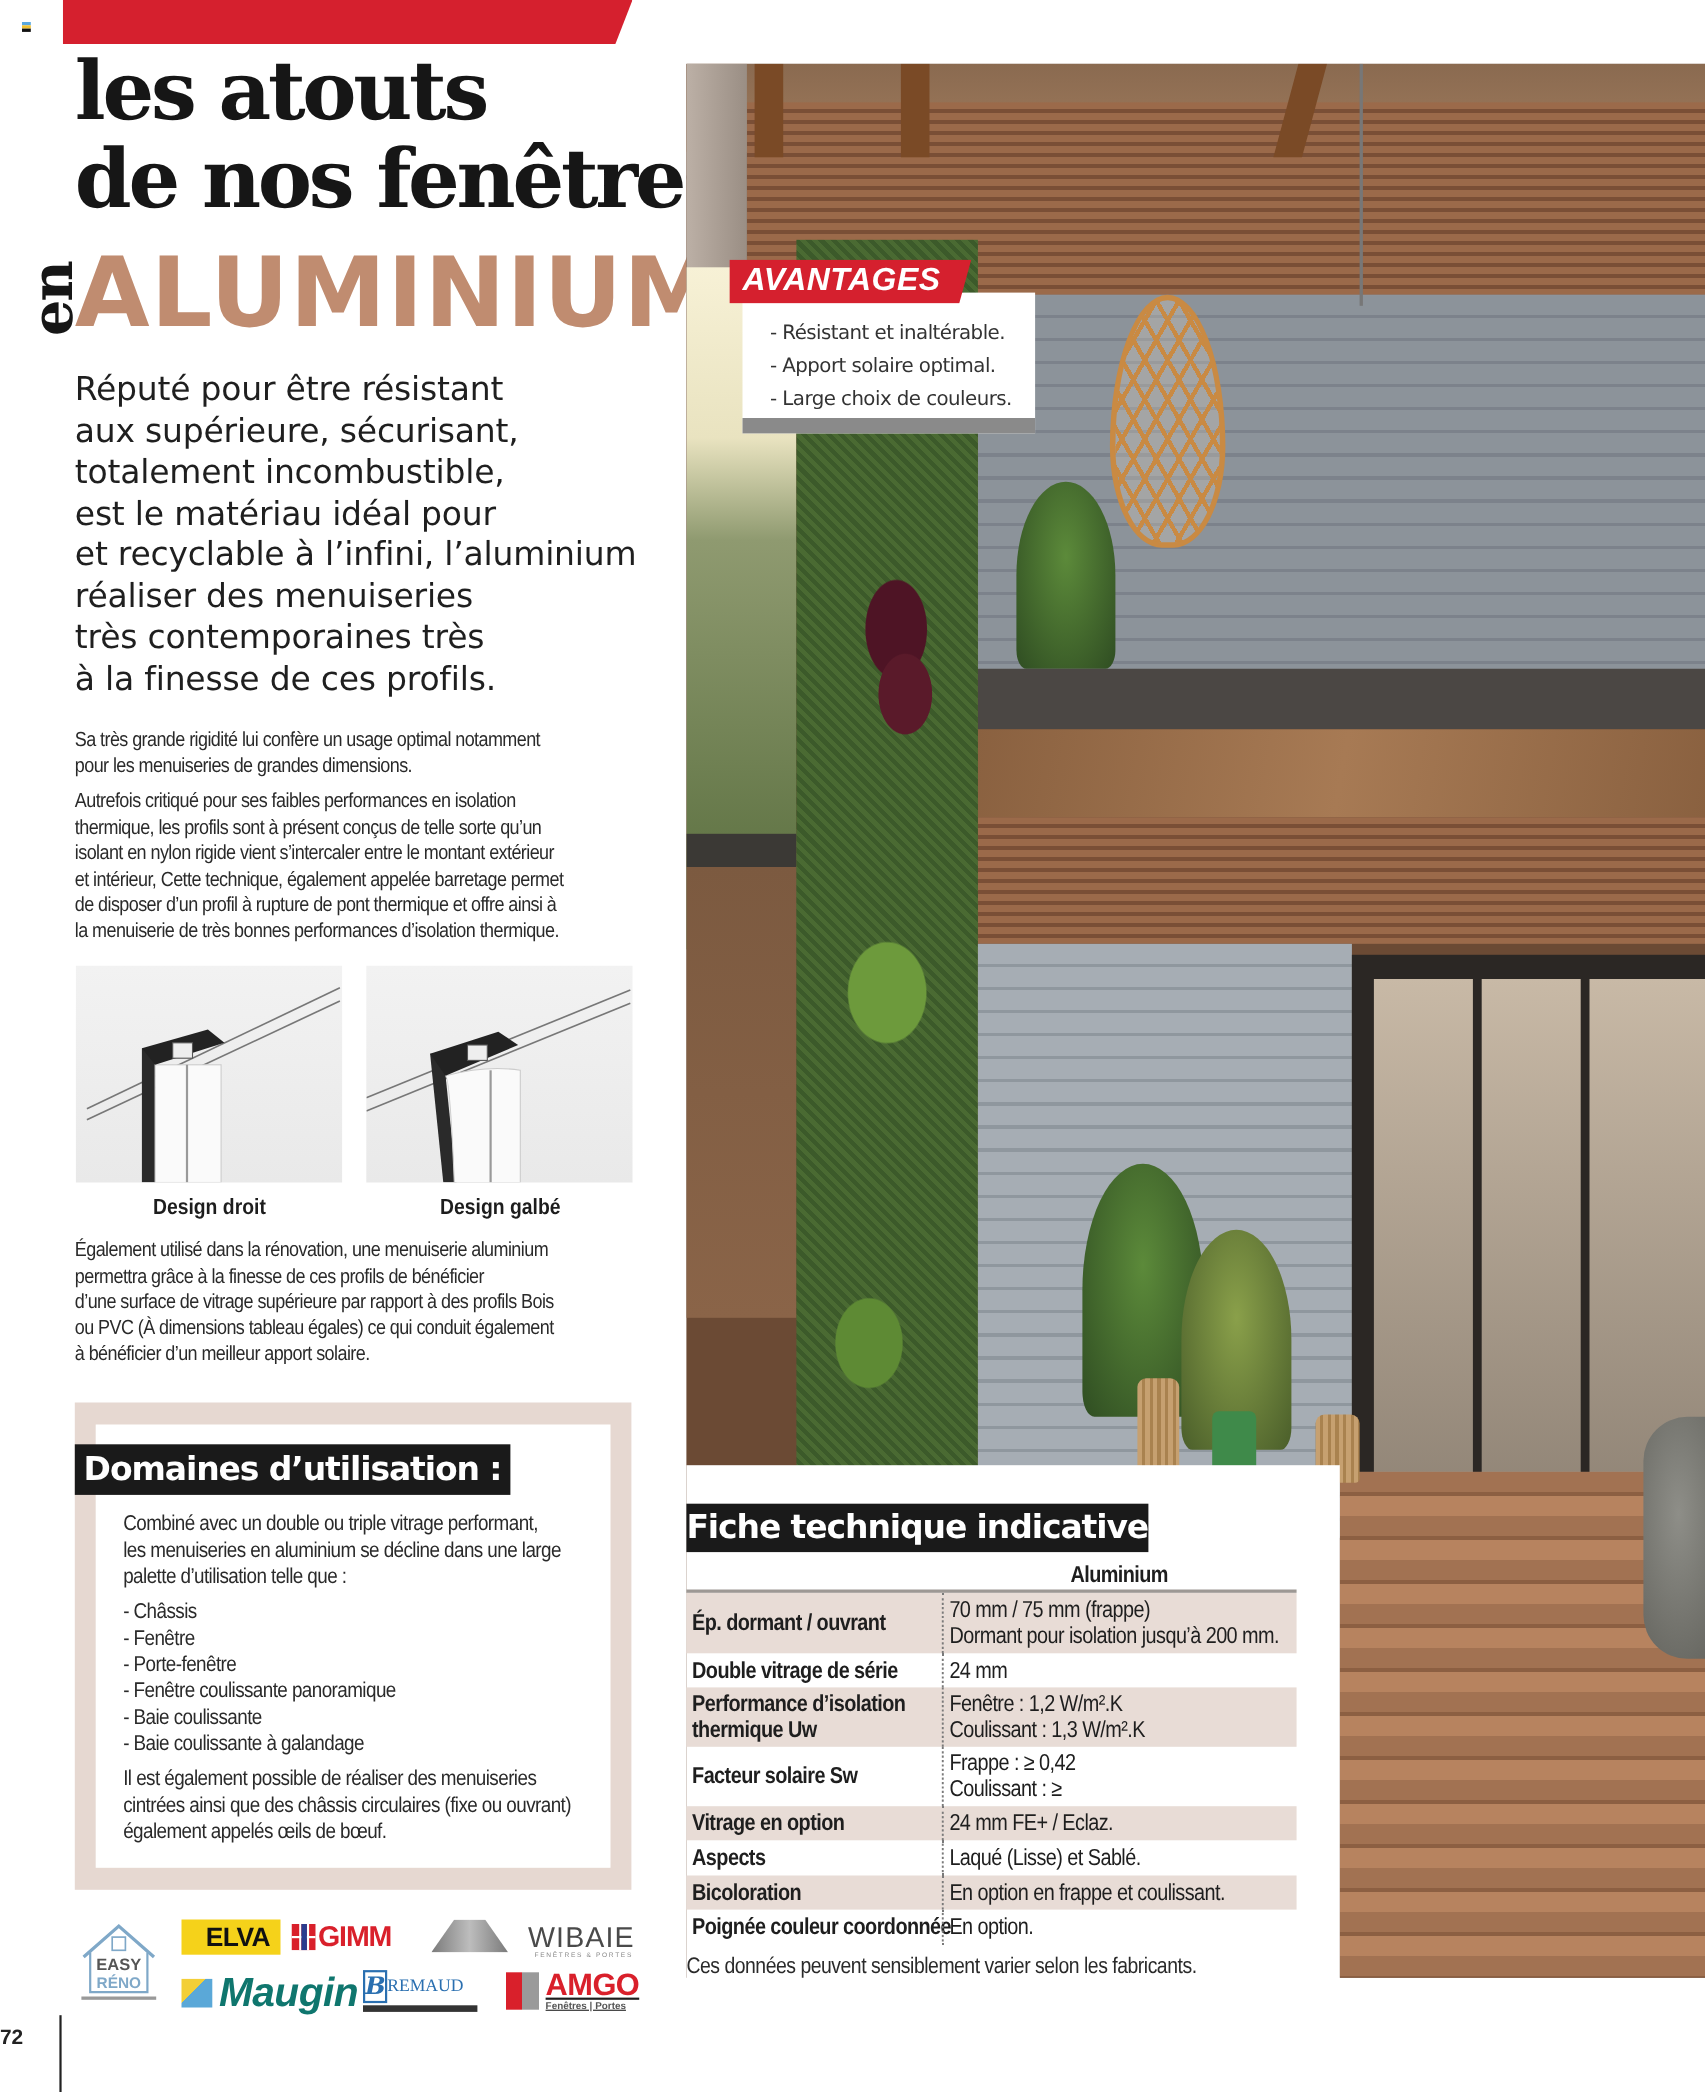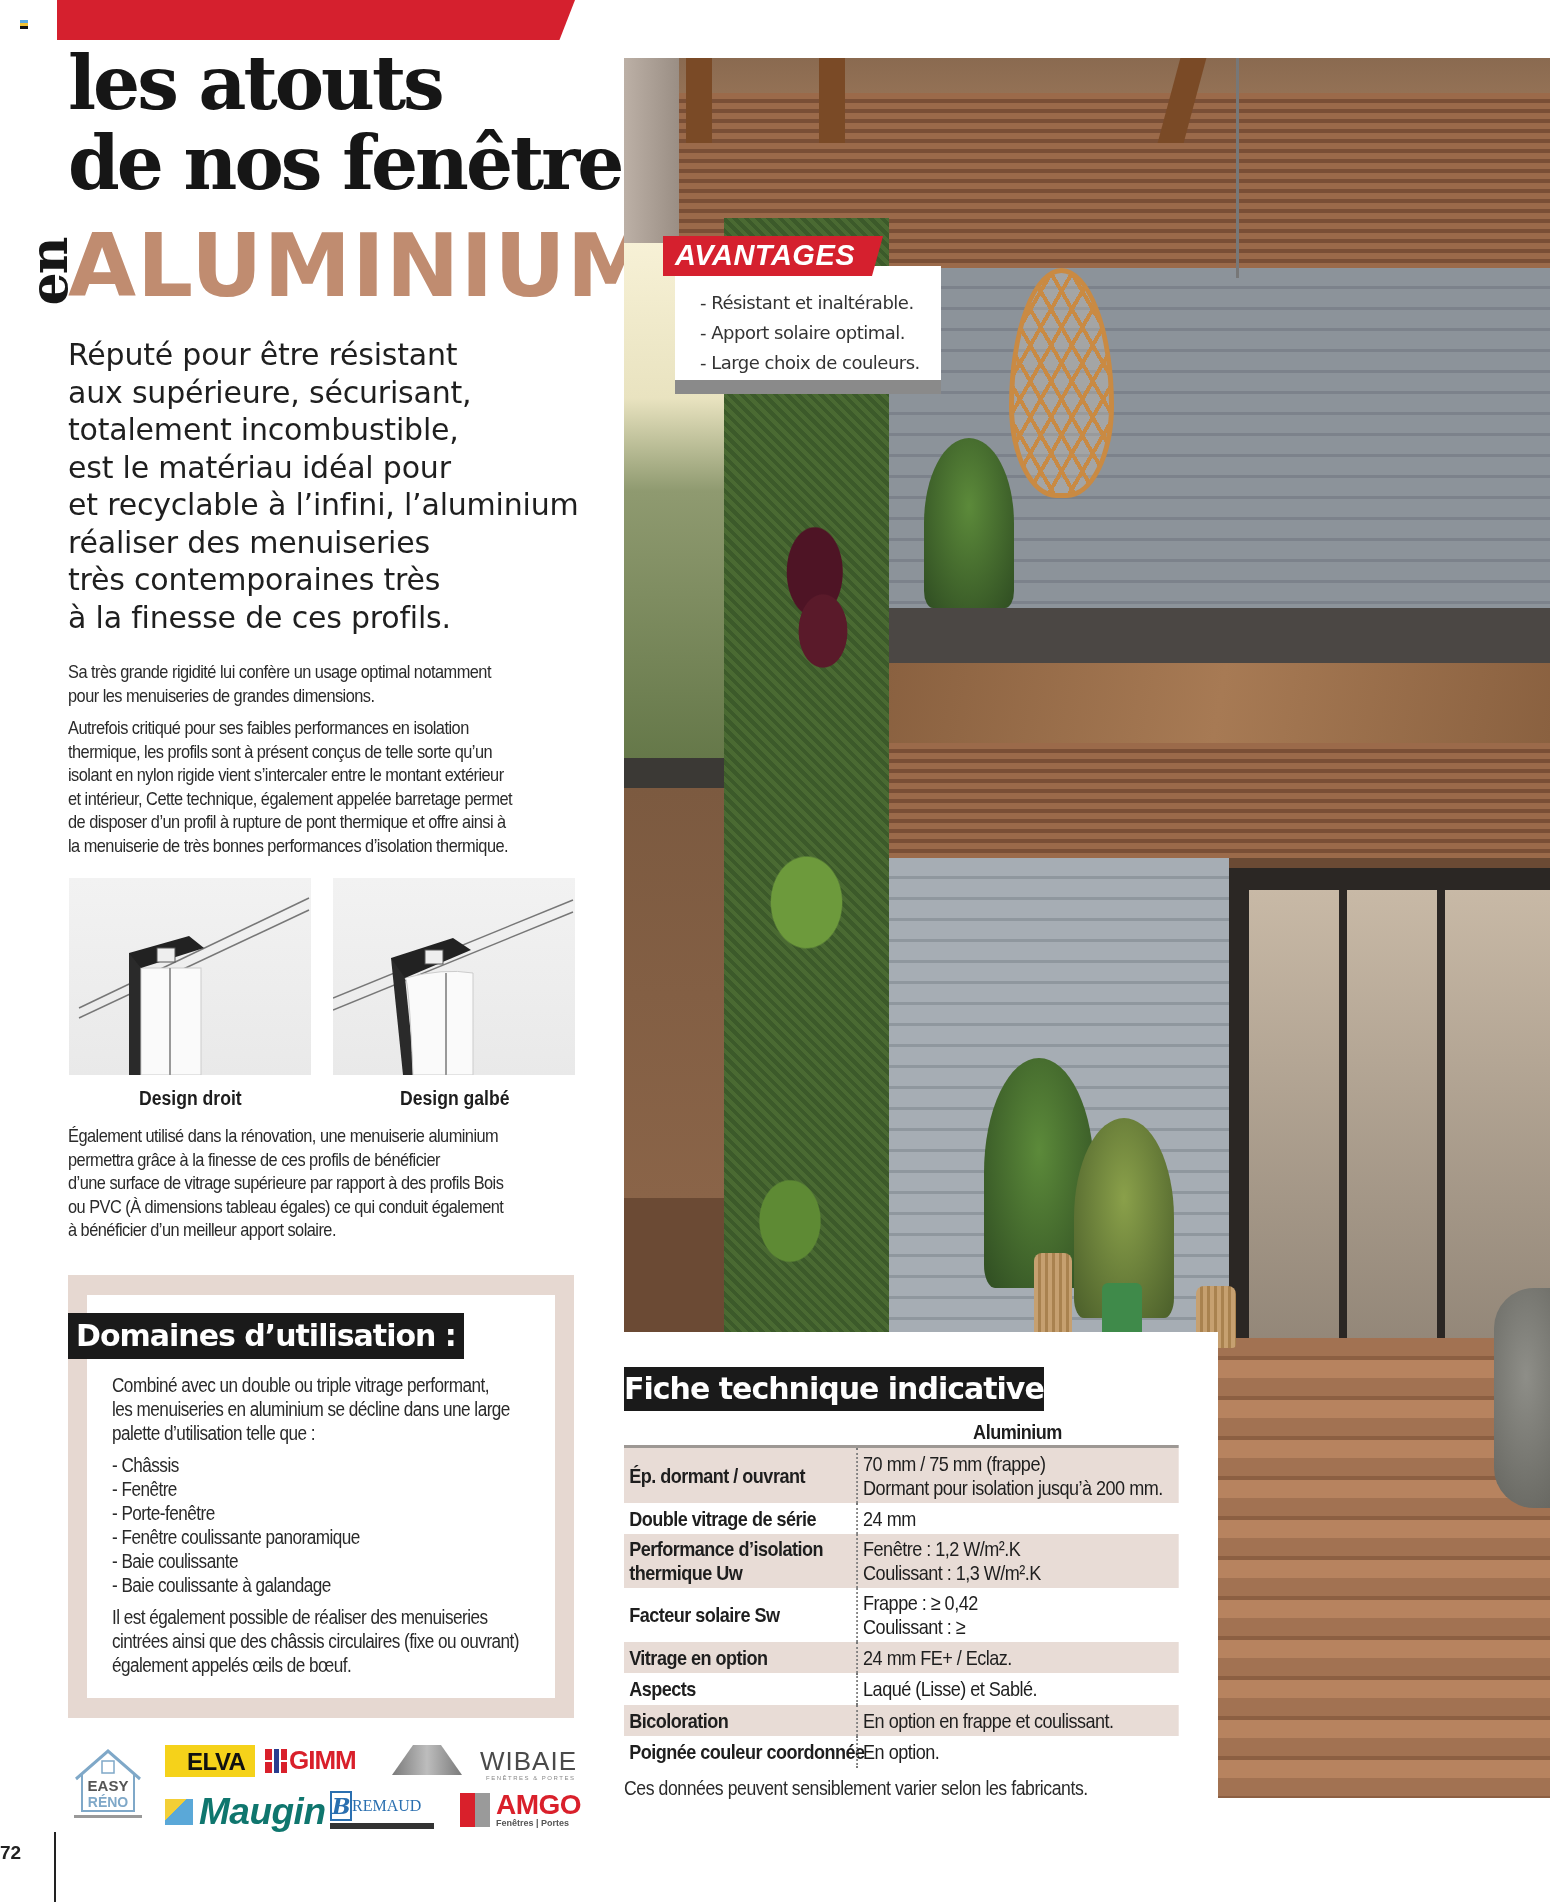--- a/index.html
+++ b/index.html
@@ -71,21 +71,21 @@
   .logo-wibaie small { display: block; font-size: 6px; letter-spacing: 1.5px; color: #888; margin-top: -2px; margin-left: 6px; }
   .logo-maugin { left: 165px; top: 1791px; }
   .logo-maugin .sq { display: inline-block; width: 28px; height: 26px; background: linear-gradient(135deg,#f3cf37 40%,#5aa8d8 40%); vertical-align: middle; margin-right: 6px; }
   .logo-maugin .t { color: #0f766e; font-style: italic; font-size: 37px; vertical-align: middle; letter-spacing: -0.5px; }
   .logo-bremaud { left: 330px; top: 1791px; }
   .logo-bremaud .b { display: inline-block; width: 22px; height: 30px; border: 2px solid #2a6fb0; color: #2a6fb0; font-family: "DejaVu Serif", serif; font-size: 22px; line-height: 26px; text-align: center; font-style: italic; vertical-align: middle; }
   .logo-bremaud .t { font-family: Liberation Serif, serif; font-weight: 400; color: #2a6fb0; font-size: 16px; vertical-align: middle; }
   .logo-bremaud .bar { display: block; width: 104px; height: 6px; background: #333; margin-top: 2px; }
   .logo-amgo { left: 460px; top: 1791px; }
   .logo-amgo .sq { display: inline-block; width: 30px; height: 34px; background: linear-gradient(90deg,#d9202b 50%,#9a9a9a 50%); vertical-align: middle; margin-right: 6px; }
-  .logo-amgo .t { display: inline-block; vertical-align: middle; line-height: 1; }
+  .logo-amgo .t { display: inline-block; vertical-align: middle; line-height: 1; text-decoration: underline; }
   .logo-amgo .t b { display: block; color: #d9202b; font-size: 28px; letter-spacing: -0.5px; }
   .logo-amgo .t small { display: block; font-size: 9px; color: #555; font-weight: 700; }
 
   .page-num { left: 0; top: 1842px; font-family: "Liberation Sans", sans-serif; font-weight: 700; font-size: 19px; color: #222; }
   .vline { left: 54px; top: 1832px; width: 2px; height: 70px; background: #222; }
 
   
   .photo { left: 624px; top: 58px; width: 926px; height: 1740px; overflow: hidden; background: #6b4a34; }
   .ph { position: absolute; }
   .ph-ceiling { left: 0; top: 0; width: 926px; height: 80px; background: linear-gradient(180deg,#8a6a50,#a07b5c); }

